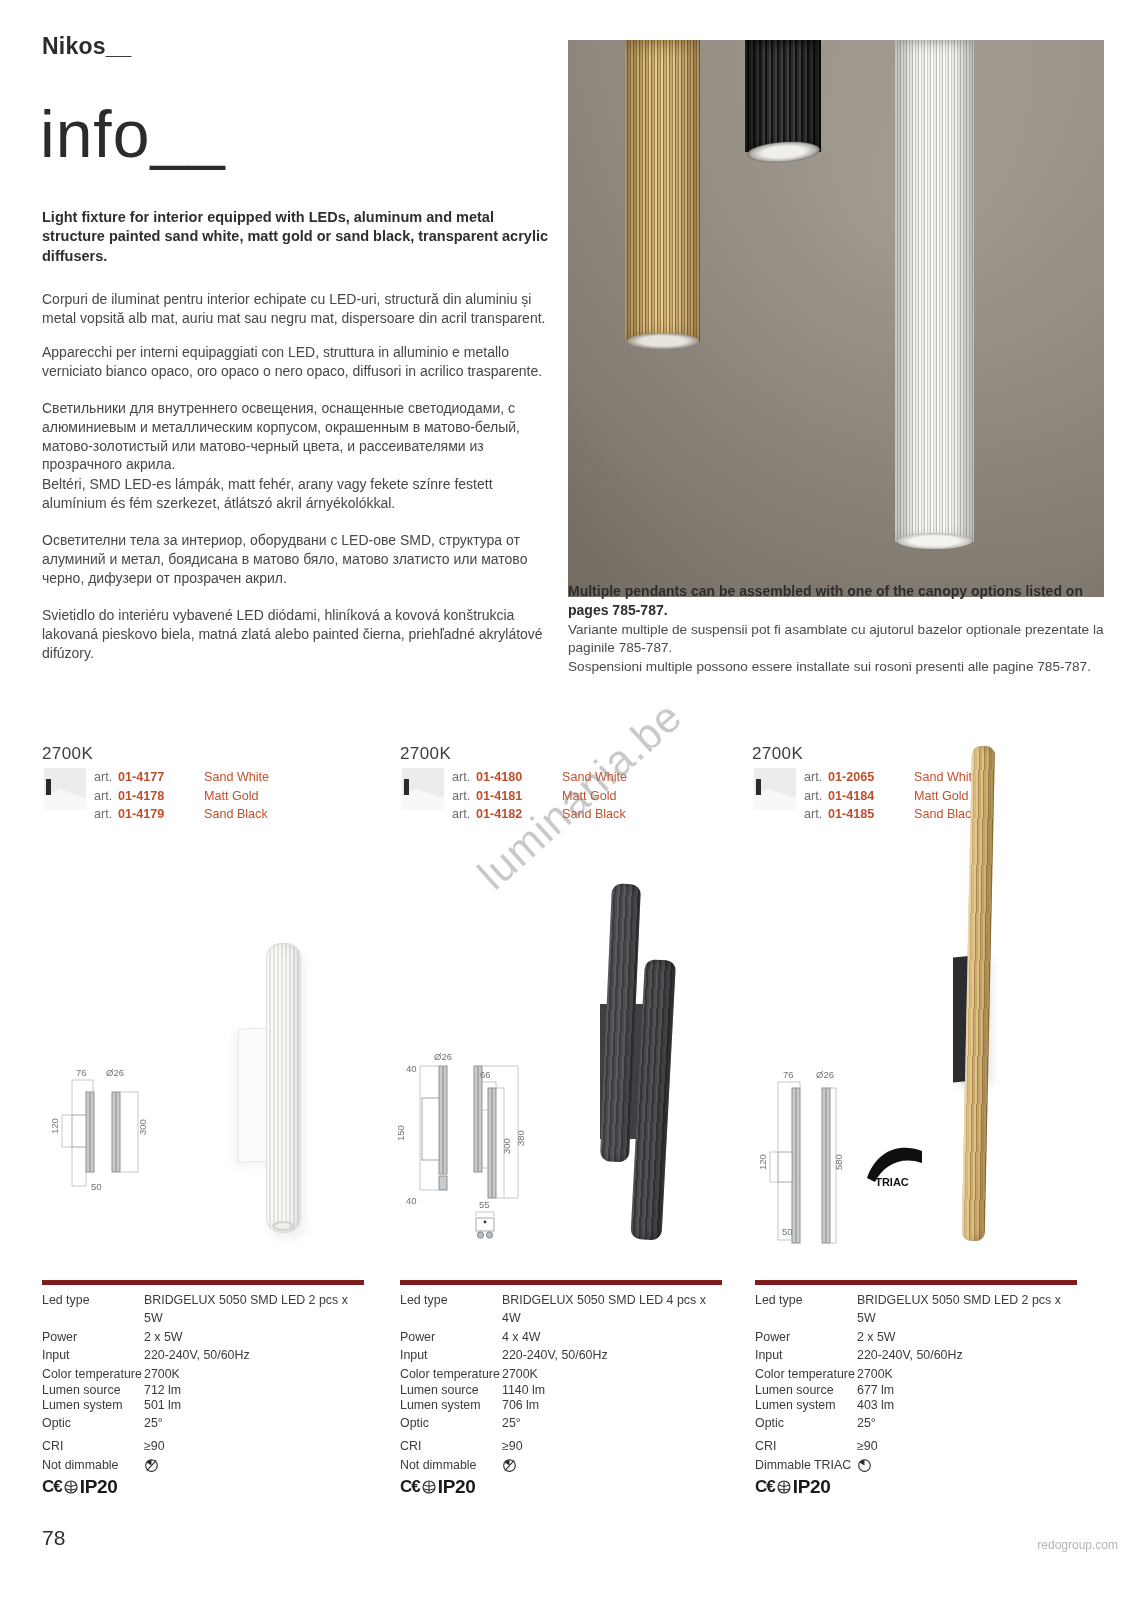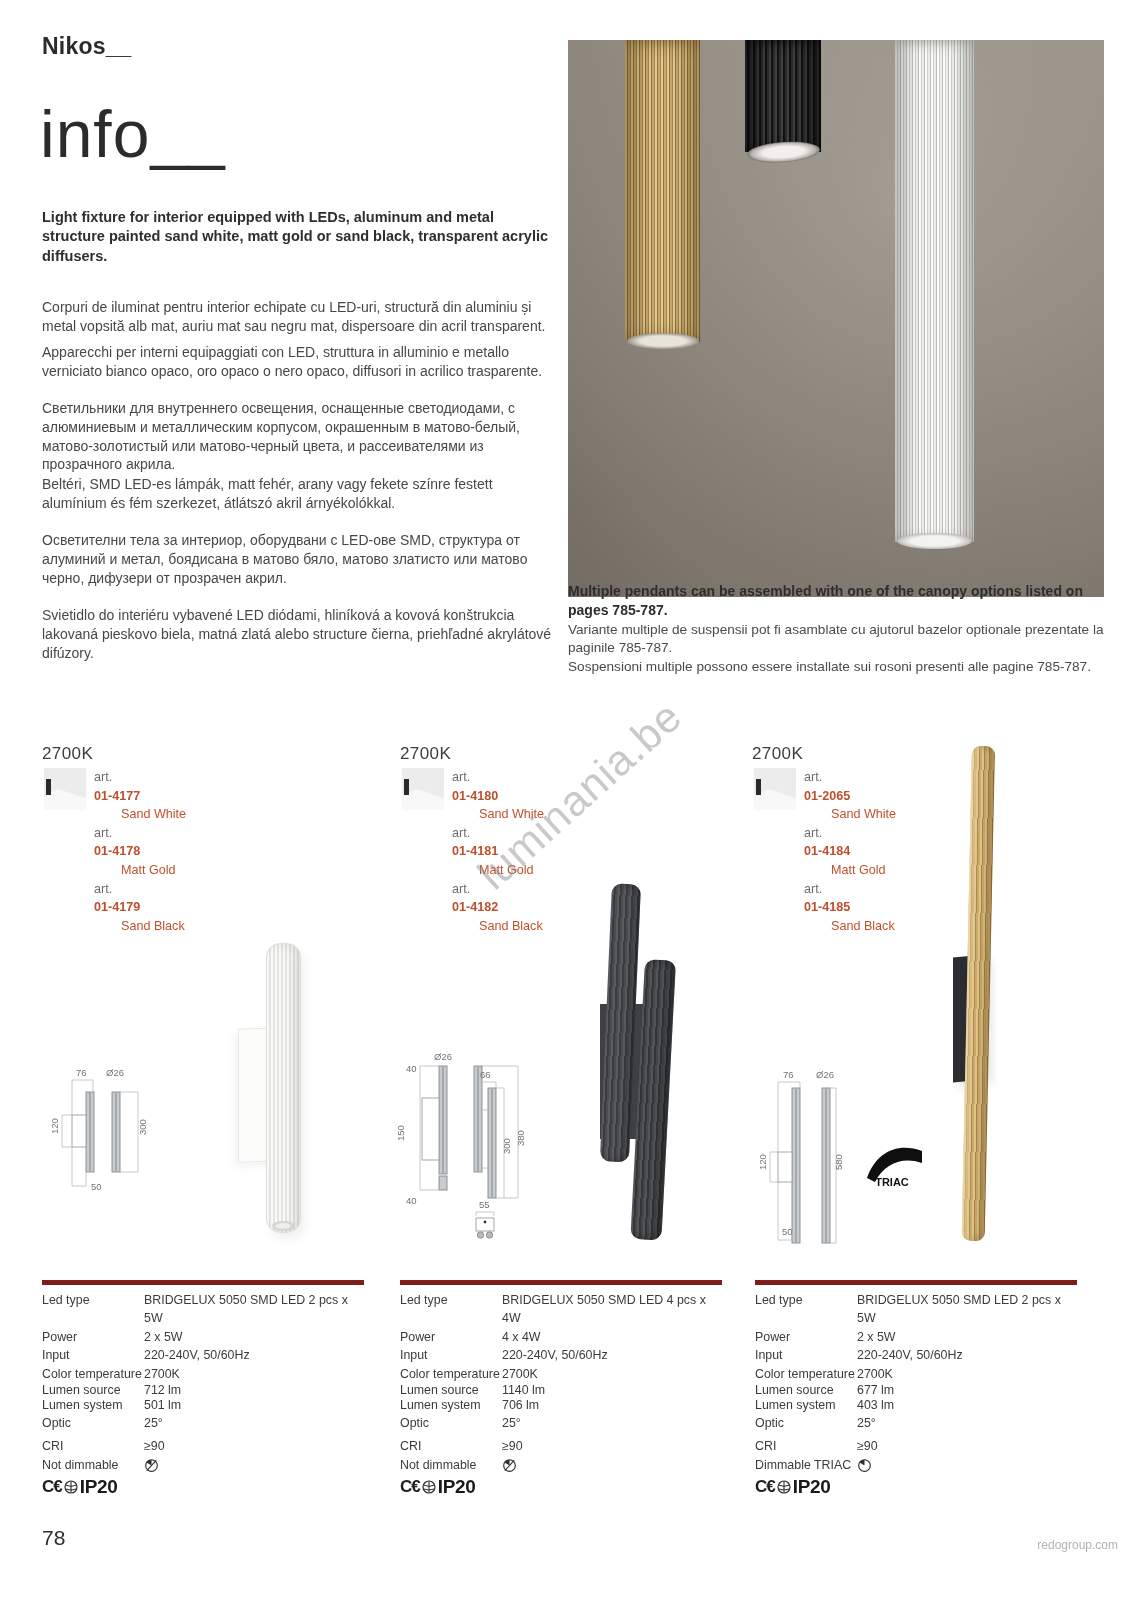--- a/index.html
+++ b/index.html
@@ -34,21 +34,21 @@
   
   .caption{left:568px;top:582px;width:538px;font-size:13.6px;line-height:1.38;color:#4a4a4a;}
   .caption .b{font-weight:700;color:#2d2d2d;font-size:14px;}
   
   .watermark{left:395px;top:650px;width:370px;height:290px;display:flex;align-items:center;justify-content:center;
         pointer-events:none;z-index:30;}
   .watermark span{transform:rotate(-42deg);font-size:43px;color:rgba(138,135,130,.45);letter-spacing:1px;white-space:nowrap;}
   
   .ctemp{font-size:17px;color:#3d3d3d;letter-spacing:.4px;}
   .variants{font-size:12.6px;line-height:18.6px;}
-  .vrow{display:flex;flex-direction:column;}
+  .vrow{display:flex;}
   .vrow .art{color:#6b6d70;width:24px;}
   .vrow .code{color:#bf4e2c;font-weight:700;width:59px;}
   .vrow .finish{color:#c0512f;margin-left:27px;}
   .wallicon{width:42px;height:42px;}
   
   .pbar{position:absolute;border-radius:10px;}
   .whitelamp .bracket{position:absolute;left:10px;top:103px;width:38px;height:132px;background:#fcfcfb;
         border:1px solid #e8e8e5;box-shadow:-4px 4px 8px rgba(0,0,0,.05);transform:skewY(-2deg);}
   .whitelamp .tube{left:38px;top:18px;width:33px;height:288px;border-radius:14px;
         background:repeating-linear-gradient(90deg,#fafaf8 0 2px,#e3e3e0 2px 4px);
@@ -89,26 +89,26 @@
 </style>
 </head>
 <body>
 
 <div class="page">
 
   <div class="abs brand" style="left:42px;top:33px">Nikos__</div>
   <div class="abs big-title" style="left:40px;top:96px">info__</div>
 
   <div class="abs desc en" style="left:42px;top:208px">Light fixture for interior equipped with LEDs, aluminum and metal structure painted sand white, matt gold or sand black, transparent acrylic diffusers.</div>
-  <div class="abs desc" style="left:42px;top:298px">Corpuri de iluminat pentru interior echipate cu LED-uri, structură din aluminiu și metal vopsită alb mat, auriu mat sau negru mat, dispersoare din acril transparent.</div>
+  <div class="abs desc" style="left:42px;top:290px">Corpuri de iluminat pentru interior echipate cu LED-uri, structură din aluminiu și metal vopsită alb mat, auriu mat sau negru mat, dispersoare din acril transparent.</div>
   <div class="abs desc" style="left:42px;top:343px">Apparecchi per interni equipaggiati con LED, struttura in alluminio e metallo verniciato bianco opaco, oro opaco o nero opaco, diffusori in acrilico trasparente.</div>
   <div class="abs desc" style="left:42px;top:399px">Светильники для внутреннего освещения, оснащенные светодиодами, с алюминиевым и металлическим корпусом, окрашенным в матово-белый, матово-золотистый или матово-черный цвета, и рассеивателями из прозрачного акрила.</div>
   <div class="abs desc" style="left:42px;top:475px">Beltéri, SMD LED-es lámpák, matt fehér, arany vagy fekete színre festett alumínium és fém szerkezet, átlátszó akril árnyékolókkal.</div>
   <div class="abs desc" style="left:42px;top:531px">Осветителни тела за интериор, оборудвани с LED-ове SMD, структура от алуминий и метал, боядисана в матово бяло, матово златисто или матово черно, дифузери от прозрачен акрил.</div>
-  <div class="abs desc" style="left:42px;top:606px">Svietidlo do interiéru vybavené LED diódami, hliníková a kovová konštrukcia lakovaná pieskovo biela, matná zlatá alebo structure čierna, priehľadné akrylátové difúzory.</div>
+  <div class="abs desc" style="left:42px;top:606px">Svietidlo do interiéru vybavené LED diódami, hliníková a kovová konštrukcia lakovaná pieskovo biela, matná zlatá alebo painted čierna, priehľadné akrylátové difúzory.</div>
 
   <div class="abs hero">
     <div class="pendant gold">
         <div class="cap"></div>
       </div>
     <div class="pendant black">
         <div class="cap"></div>
       </div>
     <div class="pendant white">
         <div class="cap"></div>

